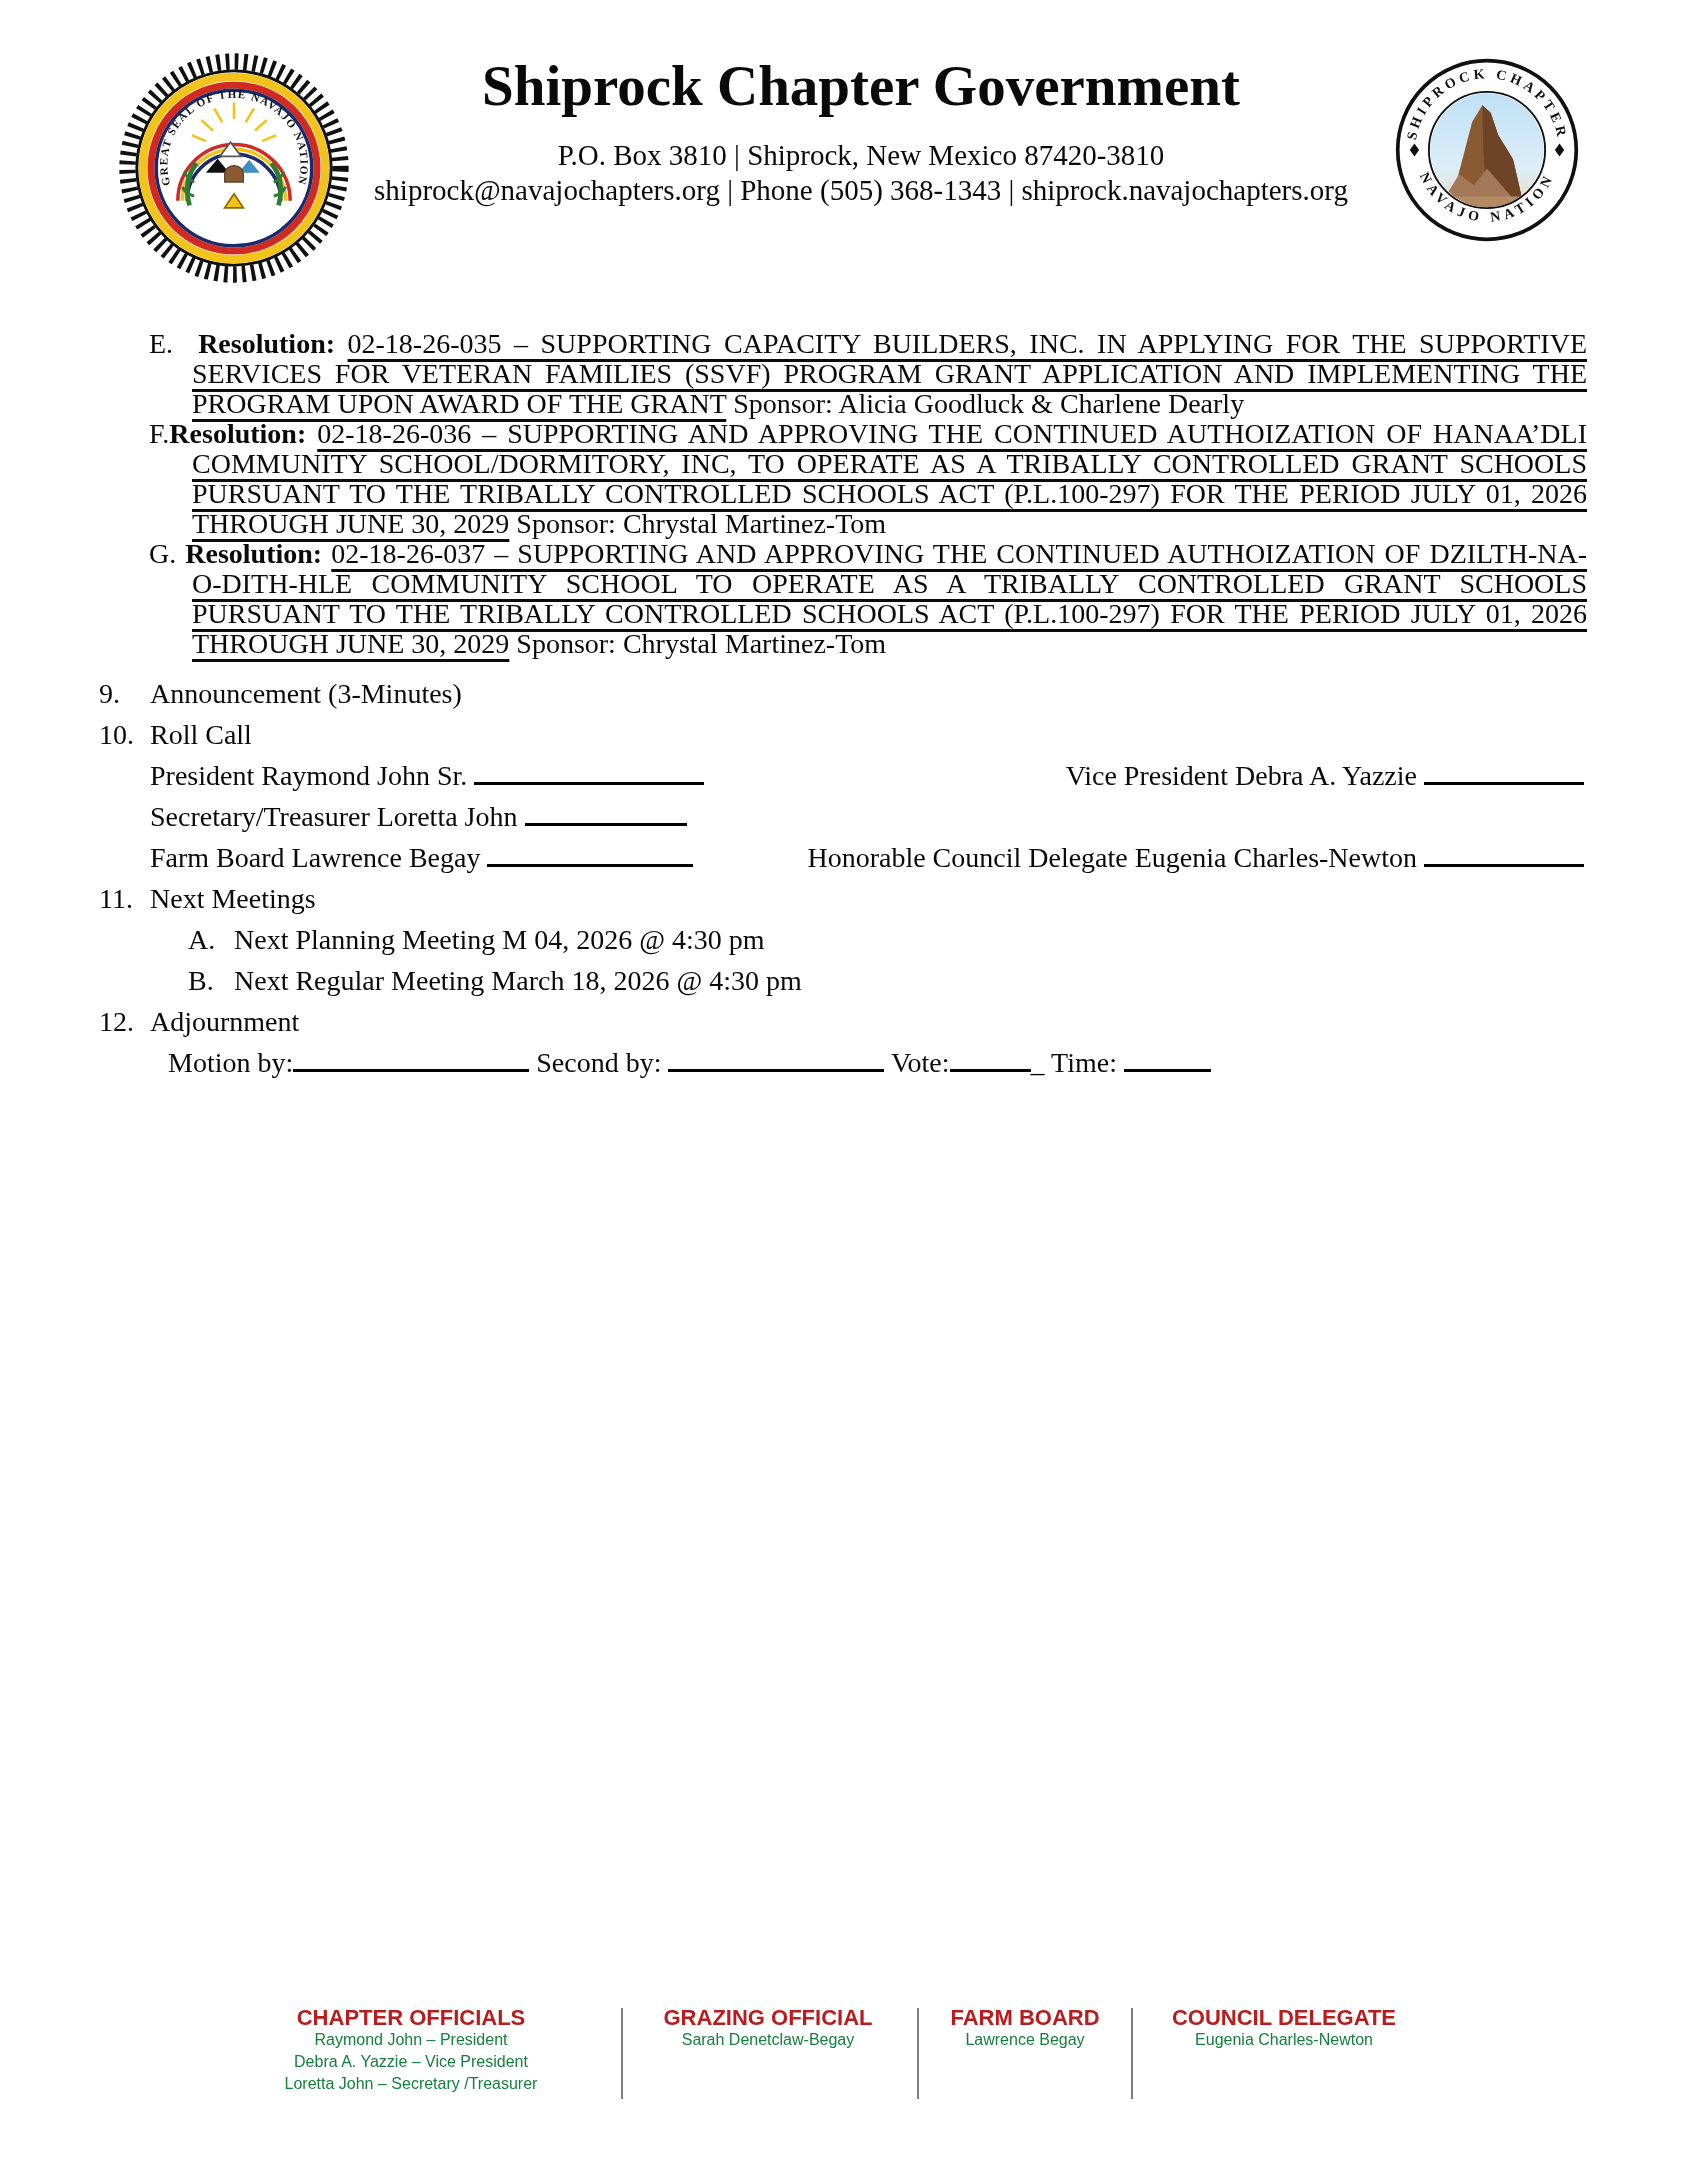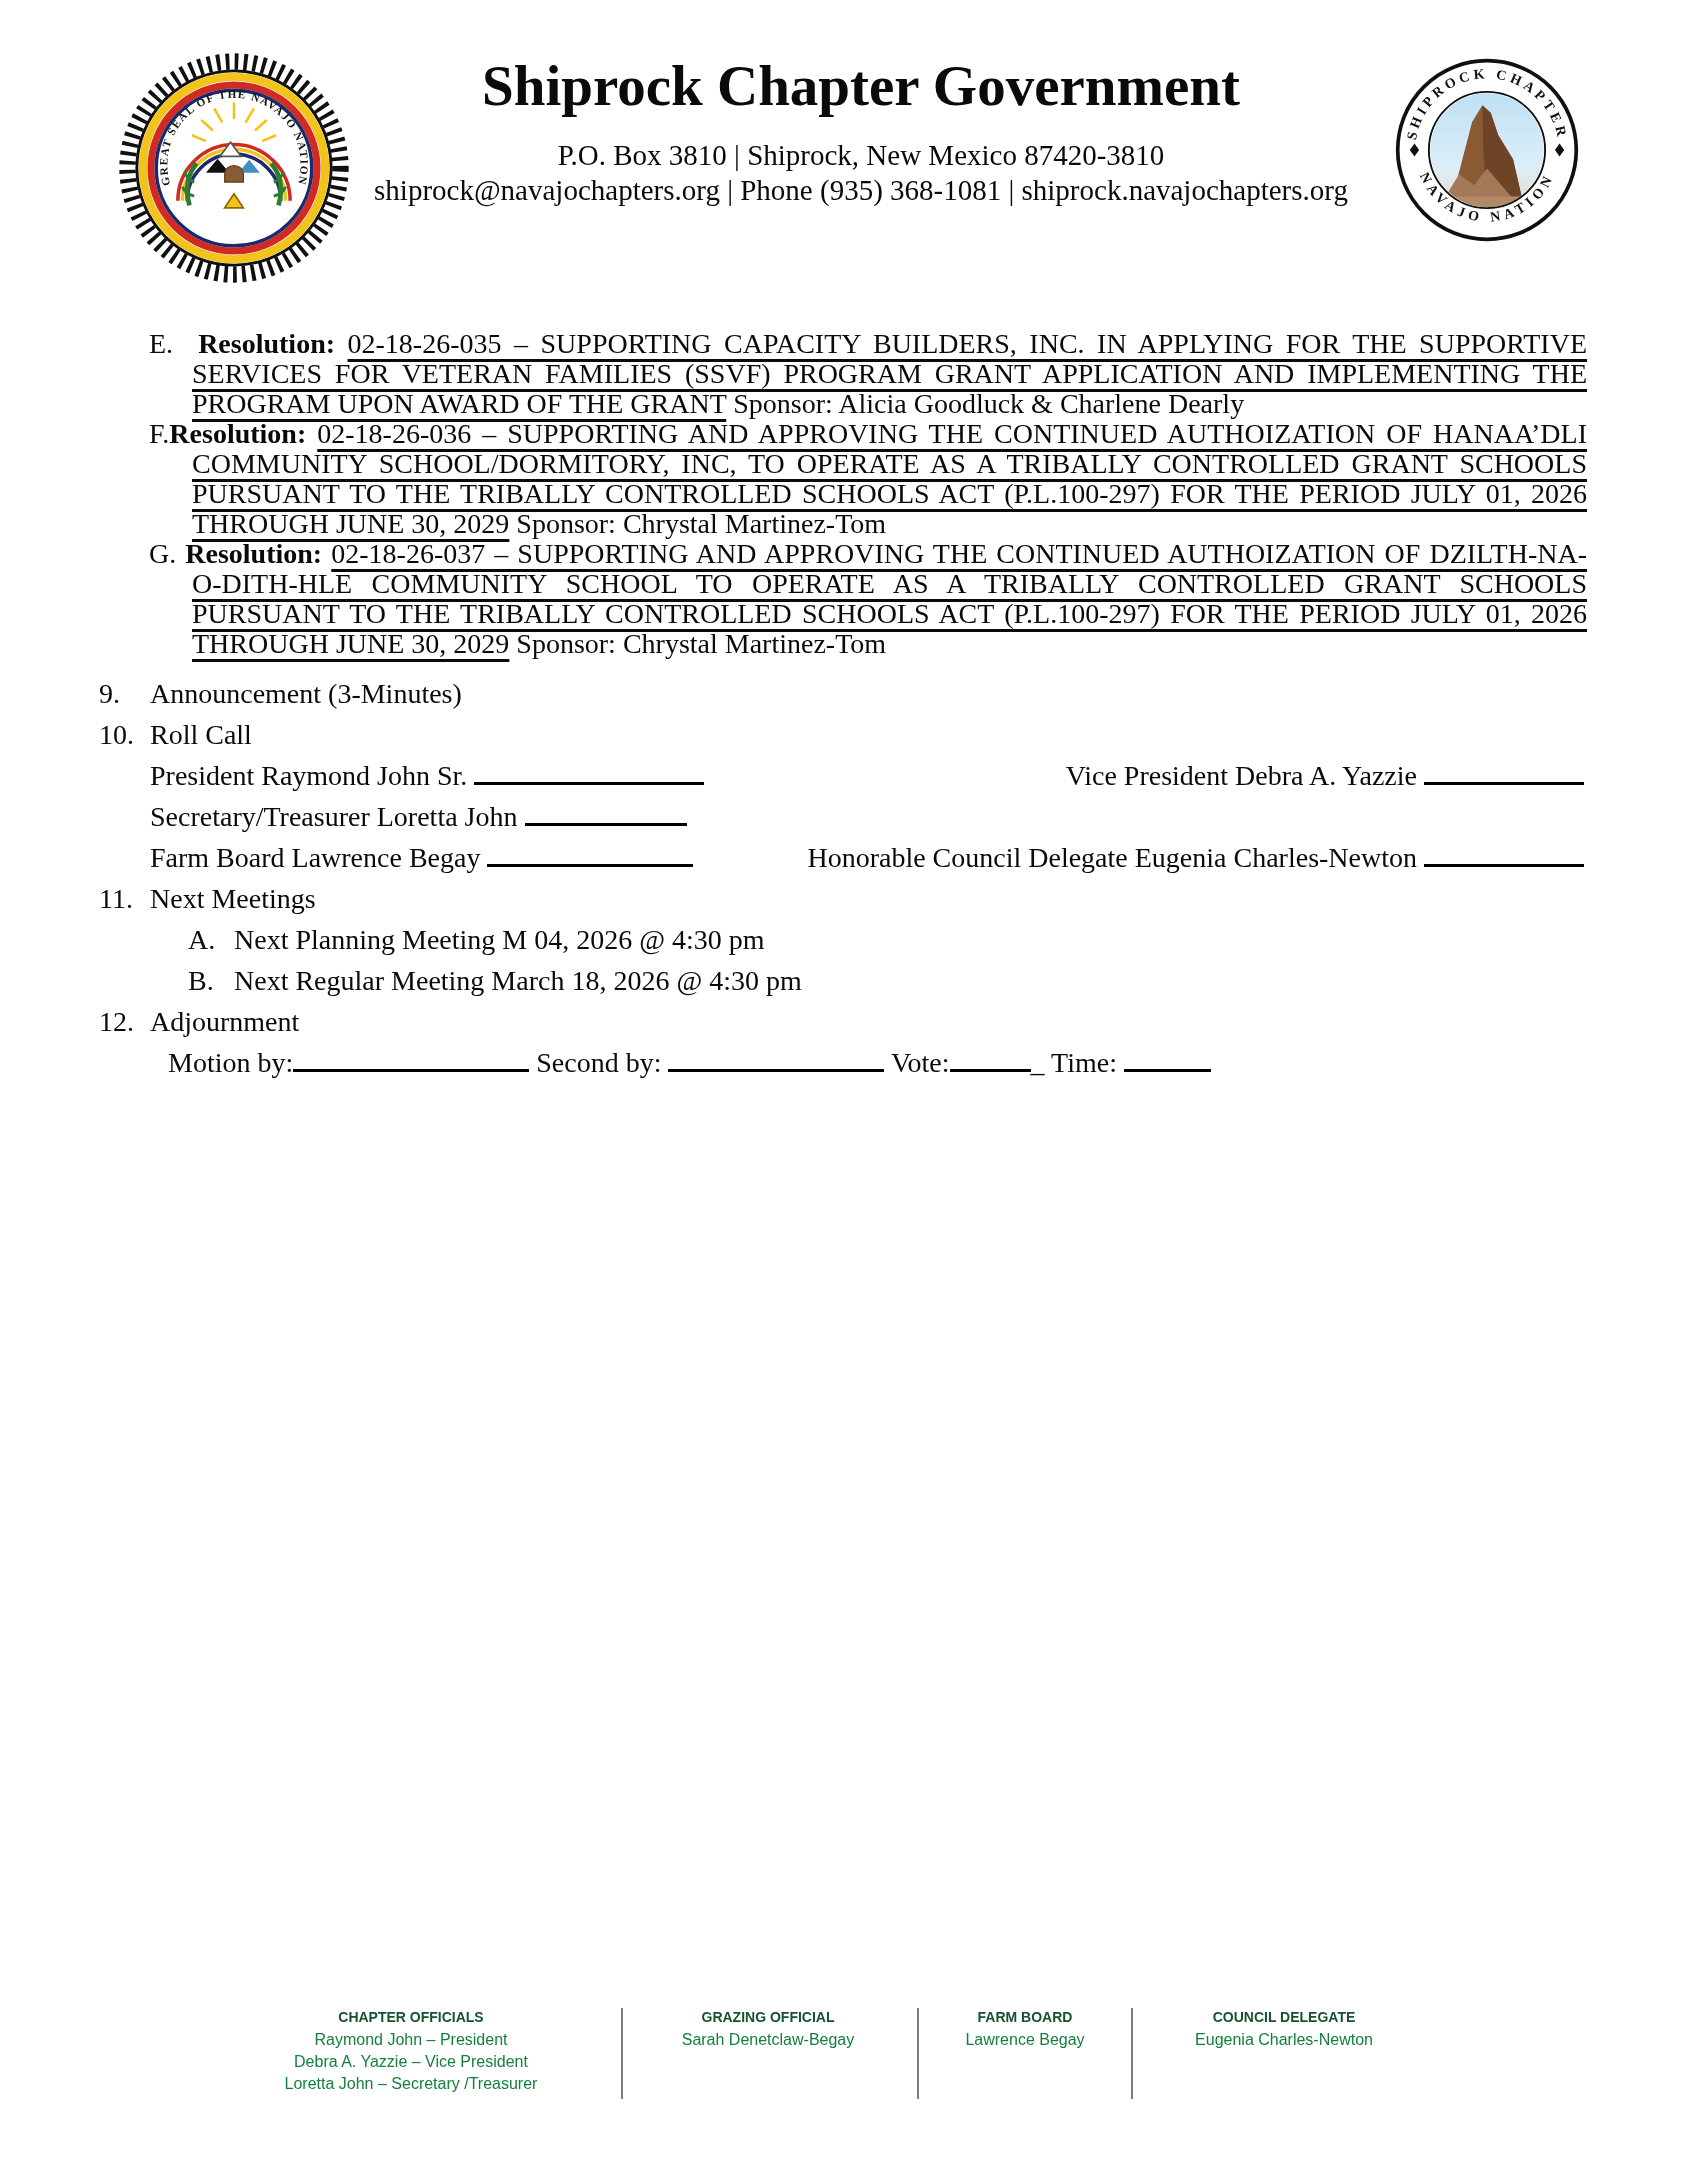--- a/index.html
+++ b/index.html
@@ -33,21 +33,21 @@
   .sub-item { margin-left:89px; }
   .sub-item .sub-label { display:inline-block; width:46px; }
   .roll-rows { margin-left:51px; width:1434px; }
   .roll-row { display:flex; justify-content:space-between; }
   .bl { display:inline-block; border-bottom:3px solid #000; height:24px; vertical-align:baseline; }
   .adjourn-line { margin-left:69px; }
   
   .footer { position:absolute; left:0; top:2006px; width:1683px; height:109px;
             font-family:"Liberation Sans", sans-serif; }
   .f-col { position:absolute; text-align:center; color:#1c1c1c; }
-  .f-col .f-title { font-size:14px; font-weight:bold; line-height:23px; color:#14532d; }
+  .f-col .f-title { font-size:22px; font-weight:bold; line-height:23px; color:#b91c1c; }
   .f-col .f-line  { font-size:16px; line-height:22px; color:#15803d; }
   .f-div { position:absolute; top:2px; width:2px; height:91px; background:#7e7e7e; }
   .f-col1 { left:228px;  width:366px; }
   .f-col2 { left:644px;  width:248px; }
   .f-col3 { left:936px;  width:178px; }
   .f-col4 { left:1143px; width:282px; }
   .f-div1 { left:621px; }
   .f-div2 { left:917px; }
   .f-div3 { left:1131px; }
 </style>
@@ -97,21 +97,21 @@
       <path d="M 66,124 q -8,-2 -10,-8 M 66,112 q -7,-3 -8,-9" fill="none" stroke="#2e7d32" stroke-width="2.5"></path>
       <path d="M 134,124 q 8,-2 10,-8 M 134,112 q 7,-3 8,-9" fill="none" stroke="#2e7d32" stroke-width="2.5"></path>
 
       <polygon points="100,122 108,134 92,134" fill="#f2c31b" stroke="#8a6a00" stroke-width="1.5"></polygon>
     </svg>
 
     <div class="header-text">
       <div class="org-title-1">Shiprock Chapter Government</div>
       <div class="hdr-gap"></div>
       <div class="addr-line">P.O. Box 3810 | Shiprock, New Mexico 87420-3810</div>
-      <div class="addr-line">shiprock@navajochapters.org | Phone (935) 368-1081 | shiprock.navajochapters.org</div>
+      <div class="addr-line">shiprock@navajochapters.org | Phone (505) 368-1343 | shiprock.navajochapters.org</div>
     </div>
 
     <svg class="logo-right" viewBox="0 0 200 200">
       <defs>
         <linearGradient id="sky" x1="0" y1="0" x2="0" y2="1">
           <stop offset="0" stop-color="#bfe0f4"></stop>
             <stop offset="0.65" stop-color="#dceef9"></stop>
           <stop offset="1" stop-color="#e9d9c4"></stop>
         </linearGradient>
         <clipPath id="photoClip">

